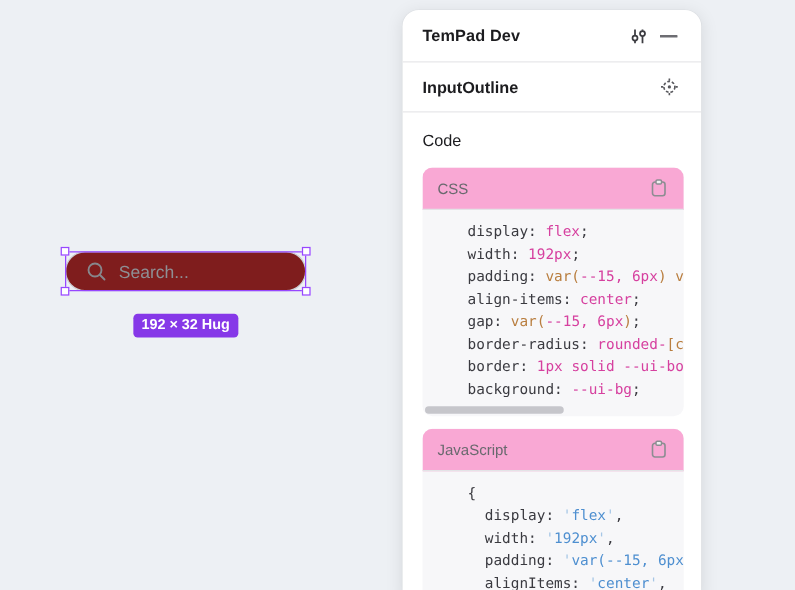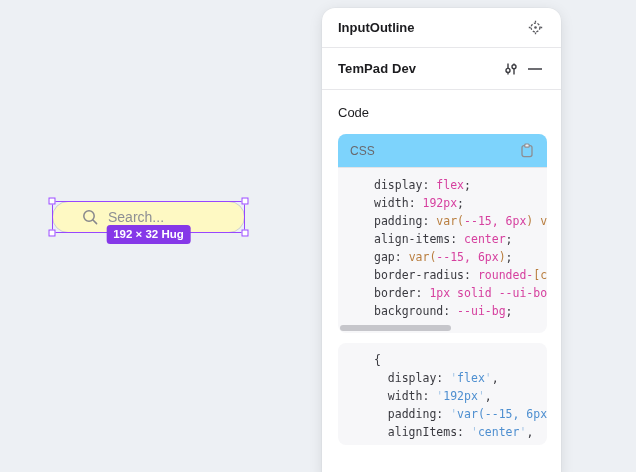--- a/index.html
+++ b/index.html
@@ -12,25 +12,25 @@
   }
 
   
   .selection-wrap {
     position: absolute;
     left: 52px; top: 201px;
     width: 193px; height: 32px;
   }
   .search-input {
     position: absolute; inset: 0;
-    background: #fef9c3;
+    background: #7f1d1d;
     border: 1px solid #cdced3;
     border-radius: 16px;
     display: flex; align-items: center;
-    padding-left: 29px; gap: 9px;
+    padding-left: 16px; gap: 9px;
   }
   .search-input .placeholder {
     font-size: 14px; color: #8e8f94;
   }
   .selection-outline {
     position: absolute; inset: 0;
     border: 1px solid #9747ff;
     pointer-events: none;
   }
   .handle {
@@ -39,21 +39,21 @@
     background: #ffffff;
     border: 1px solid #9747ff;
     transform: translate(-50%, -50%);
   }
   .handle.nw { left: 0;    top: 0; }
   .handle.ne { left: 100%; top: 0; }
   .handle.sw { left: 0;    top: 100%; }
   .handle.se { left: 100%; top: 100%; }
   .size-badge {
     position: absolute;
-    top: 24px; left: 50%;
+    top: 50px; left: 50%;
     transform: translateX(-50%);
     background: #8638e8;
     color: #ffffff;
     font-size: 11.5px; font-weight: bold;
     line-height: 19px; height: 19px;
     padding: 0 7px;
     border-radius: 3.5px;
     white-space: nowrap;
   }
 
@@ -88,21 +88,21 @@
   .section-title { font-size: 13px; font-weight: normal; margin-bottom: 14px; }
 
   .code-card {
     border-radius: 8px;
     overflow: hidden;
     background: #f7f7f9;
   }
   .code-card + .code-card { margin-top: 10px; }
   .code-card-header {
     height: 34px;
-    background: #7dd3fc;
+    background: #f9a8d4;
     border-bottom: 1px solid #e3e3e6;
     display: flex; align-items: center;
     padding: 0 8px 0 12px;
   }
   .code-card-label { font-size: 12px; color: #69696e; flex: 1; }
   .code-body {
     padding: 8px 0 4px 12px;
     overflow: hidden;
     font-family: "DejaVu Sans Mono", "Liberation Mono", monospace;
     font-size: 11.5px;
@@ -153,54 +153,54 @@
     <div class="handle ne"></div>
     <div class="handle sw"></div>
     <div class="handle se"></div>
 
     <div class="size-badge">192 × 32 Hug</div>
   </div>
 </div>
 
 <div class="panel">
 
+  <div class="panel-row panel-header">
+    <span class="panel-title">TemPad Dev</span>
+    <button class="icon-btn">
+      <span>
+        <svg width="16" height="16" viewBox="0 0 16 16">
+          <line x1="5" y1="2.5" x2="5" y2="7.2" stroke="#3c3c41" stroke-width="1.4"></line>
+          <line x1="5" y1="11.6" x2="5" y2="13.5" stroke="#3c3c41" stroke-width="1.4"></line>
+          <circle cx="5" cy="9.4" r="2" fill="none" stroke="#3c3c41" stroke-width="1.4"></circle>
+          <line x1="11" y1="2.5" x2="11" y2="3.6" stroke="#3c3c41" stroke-width="1.4"></line>
+          <line x1="11" y1="8" x2="11" y2="13.5" stroke="#3c3c41" stroke-width="1.4"></line>
+          <circle cx="11" cy="5.8" r="2" fill="none" stroke="#3c3c41" stroke-width="1.4"></circle>
+        </svg>
+      </span>
+    </button>
+    <button class="icon-btn">
+      <span>
+        <svg width="14" height="4" viewBox="0 0 14 4">
+          <line x1="0.5" y1="2" x2="13.5" y2="2" stroke="#6d6d72" stroke-width="2" stroke-linecap="round"></line>
+        </svg>
+      </span>
+    </button>
+  </div>
+
   <div class="panel-row component-row">
     <span class="component-name">InputOutline</span>
     <button class="icon-btn">
       <span>
         <svg width="15" height="15" viewBox="0 0 15 15">
           <circle cx="7.5" cy="7.5" r="4.4" fill="none" stroke="#58585d" stroke-width="1.3" stroke-dasharray="2.2 1.5"></circle>
           <circle cx="7.5" cy="7.5" r="1.3" fill="#58585d"></circle>
           <line x1="7.5" y1="0.8" x2="7.5" y2="2.6" stroke="#58585d" stroke-width="1.3"></line>
           <line x1="7.5" y1="12.4" x2="7.5" y2="14.2" stroke="#58585d" stroke-width="1.3"></line>
           <line x1="0.8" y1="7.5" x2="2.6" y2="7.5" stroke="#58585d" stroke-width="1.3"></line>
           <line x1="12.4" y1="7.5" x2="14.2" y2="7.5" stroke="#58585d" stroke-width="1.3"></line>
-        </svg>
-      </span>
-    </button>
-  </div>
-
-  <div class="panel-row panel-header">
-    <span class="panel-title">TemPad Dev</span>
-    <button class="icon-btn">
-      <span>
-        <svg width="16" height="16" viewBox="0 0 16 16">
-          <line x1="5" y1="2.5" x2="5" y2="7.2" stroke="#3c3c41" stroke-width="1.4"></line>
-          <line x1="5" y1="11.6" x2="5" y2="13.5" stroke="#3c3c41" stroke-width="1.4"></line>
-          <circle cx="5" cy="9.4" r="2" fill="none" stroke="#3c3c41" stroke-width="1.4"></circle>
-          <line x1="11" y1="2.5" x2="11" y2="3.6" stroke="#3c3c41" stroke-width="1.4"></line>
-          <line x1="11" y1="8" x2="11" y2="13.5" stroke="#3c3c41" stroke-width="1.4"></line>
-          <circle cx="11" cy="5.8" r="2" fill="none" stroke="#3c3c41" stroke-width="1.4"></circle>
-        </svg>
-      </span>
-    </button>
-    <button class="icon-btn">
-      <span>
-        <svg width="14" height="4" viewBox="0 0 14 4">
-          <line x1="0.5" y1="2" x2="13.5" y2="2" stroke="#6d6d72" stroke-width="2" stroke-linecap="round"></line>
         </svg>
       </span>
     </button>
   </div>
 
   <div class="code-section">
     <div class="section-title">Code</div>
 
     <div class="code-card">
       <div class="code-card-header">
@@ -214,16 +214,27 @@
           </span>
         </button>
       </div>
       <div class="code-body"><div class="code-line"><span class="tok-k">display</span><span class="tok-p">: </span><span class="tok-v">flex</span><span class="tok-p">;</span></div><div class="code-line"><span class="tok-k">width</span><span class="tok-p">: </span><span class="tok-v">192px</span><span class="tok-p">;</span></div><div class="code-line"><span class="tok-k">padding</span><span class="tok-p">: </span><span class="tok-o">var(</span><span class="tok-v">--15, 6px</span><span class="tok-o">)</span><span class="tok-p"> </span><span class="tok-o">var(</span><span class="tok-v">--</span></div><div class="code-line"><span class="tok-k">align-items</span><span class="tok-p">: </span><span class="tok-v">center</span><span class="tok-p">;</span></div><div class="code-line"><span class="tok-k">gap</span><span class="tok-p">: </span><span class="tok-o">var(</span><span class="tok-v">--15, 6px</span><span class="tok-o">)</span><span class="tok-p">;</span></div><div class="code-line"><span class="tok-k">border-radius</span><span class="tok-p">: </span><span class="tok-v">rounded-</span><span class="tok-o">[calc(v</span></div><div class="code-line"><span class="tok-k">border</span><span class="tok-p">: </span><span class="tok-v">1px solid --ui-border-</span></div><div class="code-line"><span class="tok-k">background</span><span class="tok-p">: </span><span class="tok-v">--ui-bg</span><span class="tok-p">;</span></div></div>
       <div class="hscrollbar">
         <div class="hscroll-thumb"></div>
       </div>
     </div>
 
     <div class="code-card">
+      <div class="code-card-header">
+        <span class="code-card-label">JavaScript</span>
+        <button class="icon-btn">
+          <span>
+            <svg width="14" height="15" viewBox="0 0 14 15">
+              <rect x="2" y="2.6" width="10" height="11" rx="2" fill="none" stroke="#8d8d92" stroke-width="1.3"></rect>
+              <rect x="4.8" y="1" width="4.4" height="3.2" rx="1" fill="#efeff1" stroke="#8d8d92" stroke-width="1.2"></rect>
+            </svg>
+          </span>
+        </button>
+      </div>
       <div class="code-body"><div class="code-line"><span class="tok-p">{</span></div><div class="code-line"><span class="tok-k">  display</span><span class="tok-p">: </span><span class="tok-q">'</span><span class="tok-s">flex</span><span class="tok-q">'</span><span class="tok-p">,</span></div><div class="code-line"><span class="tok-k">  width</span><span class="tok-p">: </span><span class="tok-q">'</span><span class="tok-s">192px</span><span class="tok-q">'</span><span class="tok-p">,</span></div><div class="code-line"><span class="tok-k">  padding</span><span class="tok-p">: </span><span class="tok-q">'</span><span class="tok-s">var(--15, 6px) va</span></div><div class="code-line"><span class="tok-k">  alignItems</span><span class="tok-p">: </span><span class="tok-q">'</span><span class="tok-s">center</span><span class="tok-q">'</span><span class="tok-p">,</span></div></div>
     </div>
   </div>
 </div>
 
 </body></html>

